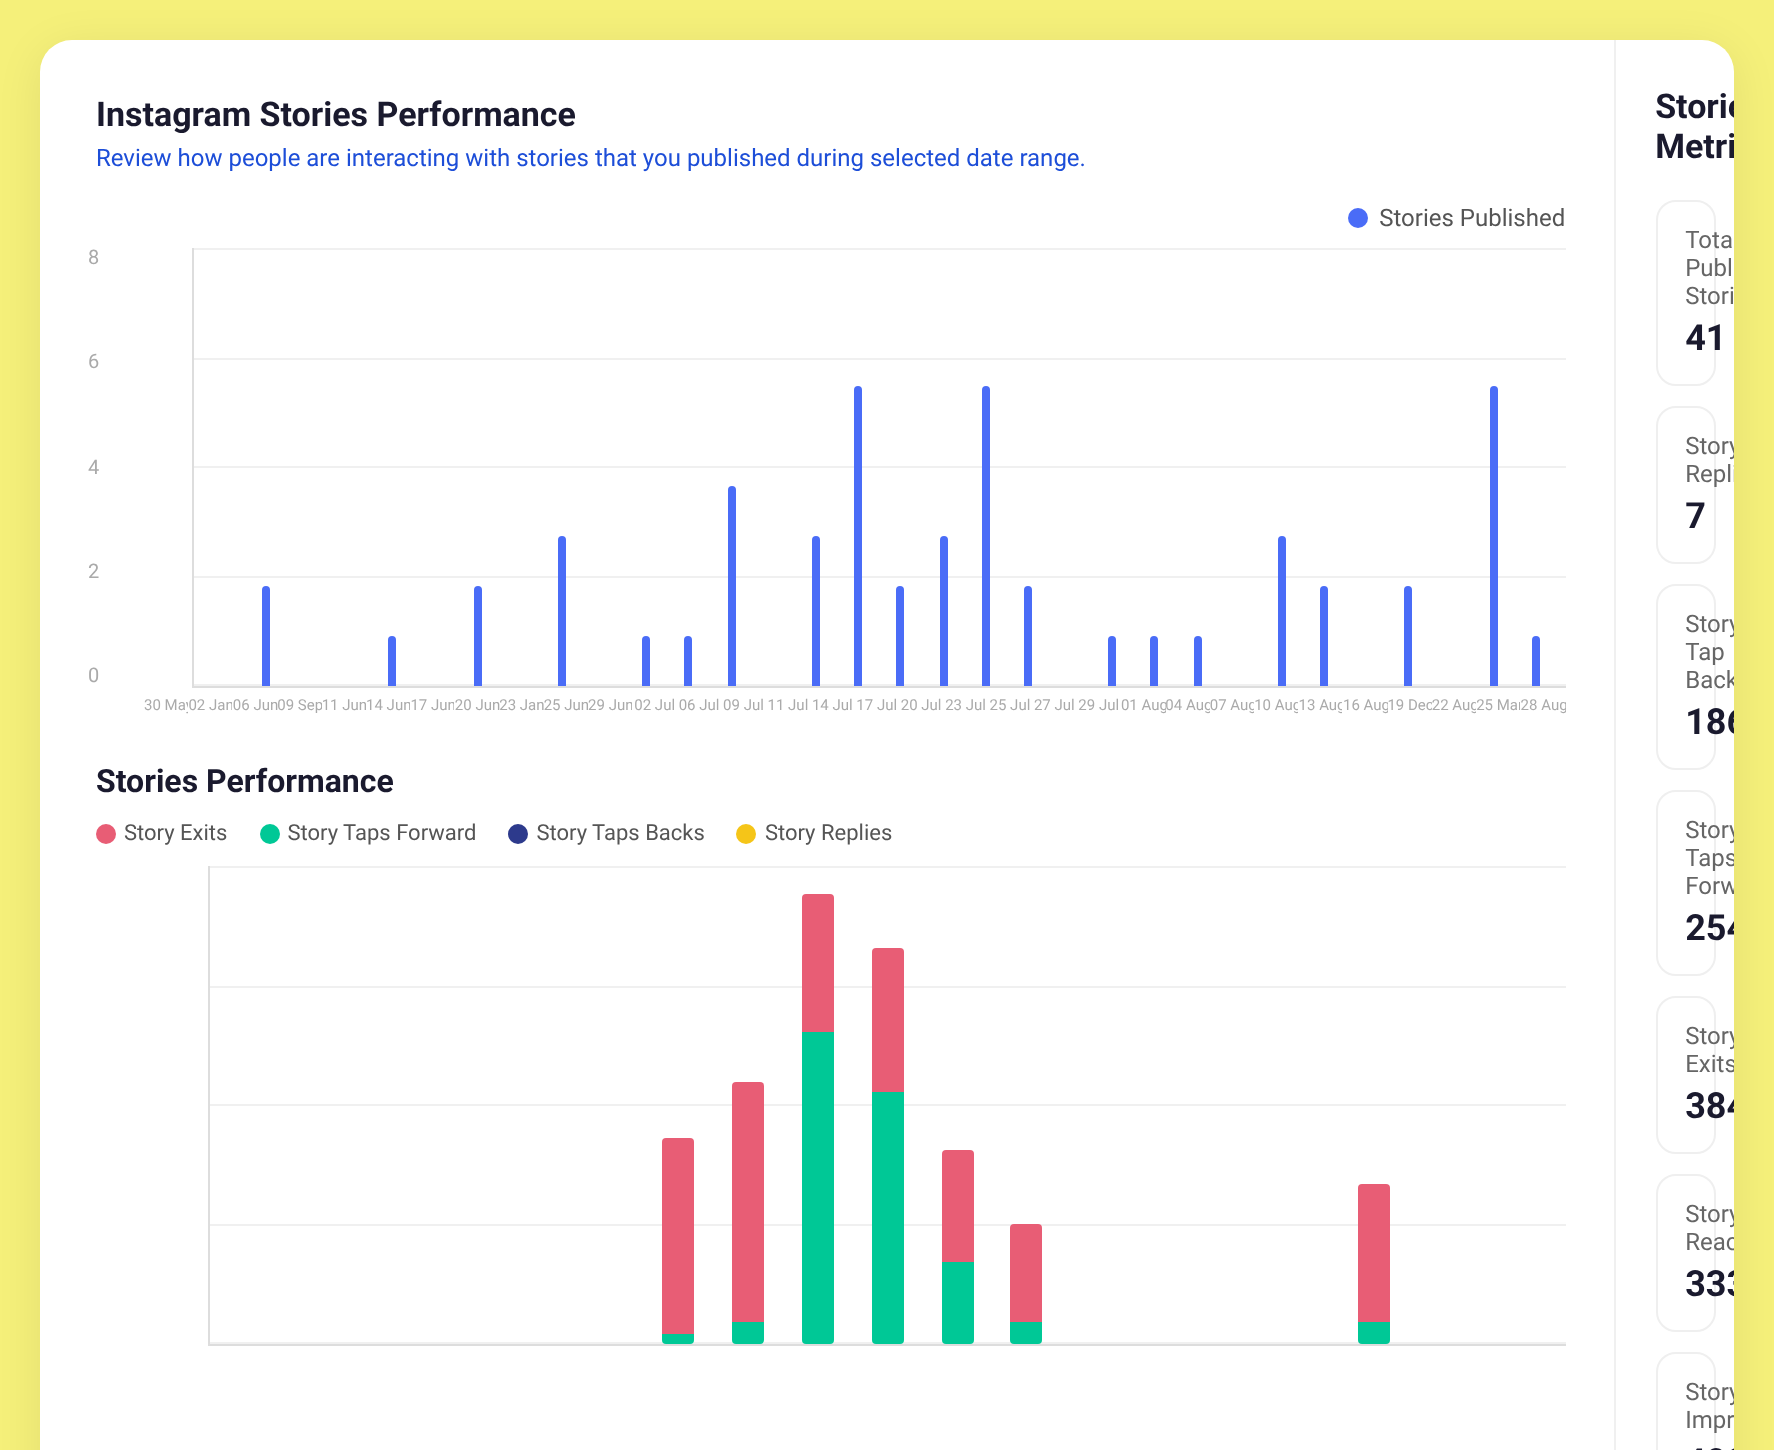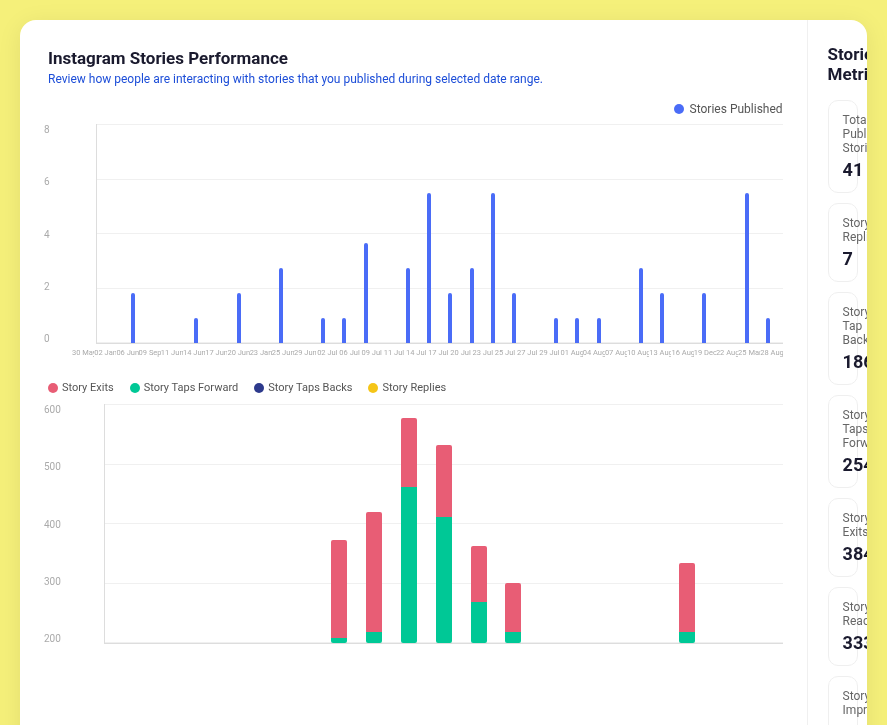--- a/index.html
+++ b/index.html
@@ -381,46 +381,40 @@
           <span class="x-label">13 Aug</span>
           <span class="x-label">16 Aug</span>
           <span class="x-label">19 Dec</span>
           <span class="x-label">22 Aug</span>
           <span class="x-label">25 Mar</span>
           <span class="x-label">28 Aug</span>
         </div>
     </div>
 
     <div>
+      <div class="perf-title">Stories Performance</div>
       <div class="perf-legend" id="perf-legend-row">
       <div class="perf-legend-item">
             <span class="legend-dot" style="background: rgb(232, 93, 117);"></span>
             <span>Story Exits</span>
           </div>
           <div class="perf-legend-item">
             <span class="legend-dot" style="background: rgb(0, 200, 150);"></span>
             <span>Story Taps Forward</span>
           </div>
           <div class="perf-legend-item">
             <span class="legend-dot" style="background: rgb(45, 58, 140);"></span>
             <span>Story Taps Backs</span>
           </div>
           <div class="perf-legend-item">
             <span class="legend-dot" style="background: rgb(245, 197, 24);"></span>
             <span>Story Replies</span>
           </div>
         </div>
       <div style="position:relative; margin-left:28px;">
-        <div class="perf-y-labels">
-          <span>600</span>
-          <span>500</span>
-          <span>400</span>
-          <span>300</span>
-          <span>200</span>
-        </div>
         <div class="perf-chart-area">
           <div class="y-gridlines">
             <div class="y-gridline"></div>
             <div class="y-gridline"></div>
             <div class="y-gridline"></div>
             <div class="y-gridline"></div>
             <div class="y-gridline"></div>
           </div>
           <div class="stacked-bars-row" id="perf-bars-row">
           <div class="stacked-bar-group">

